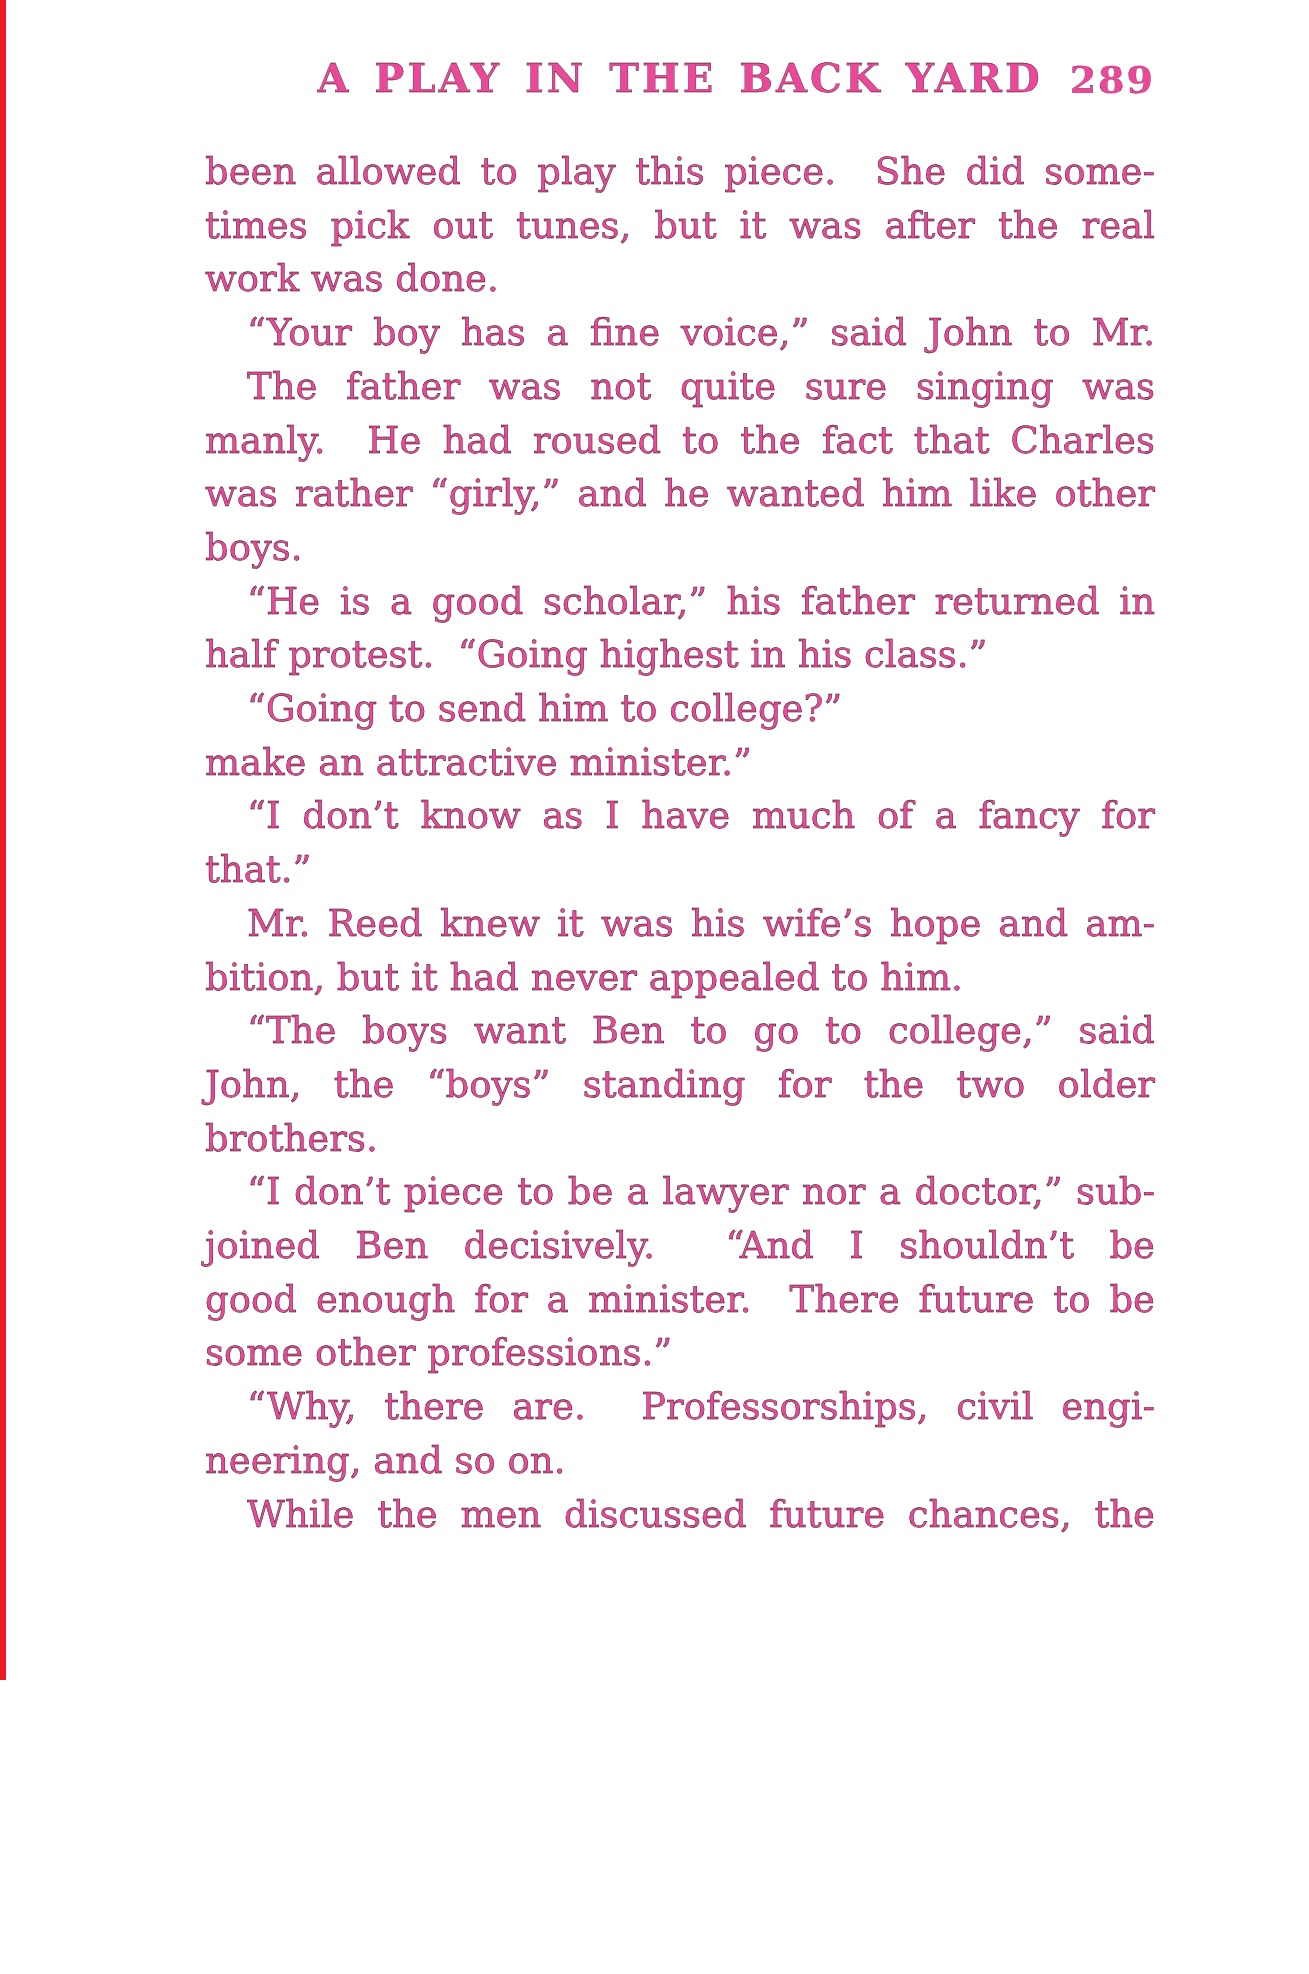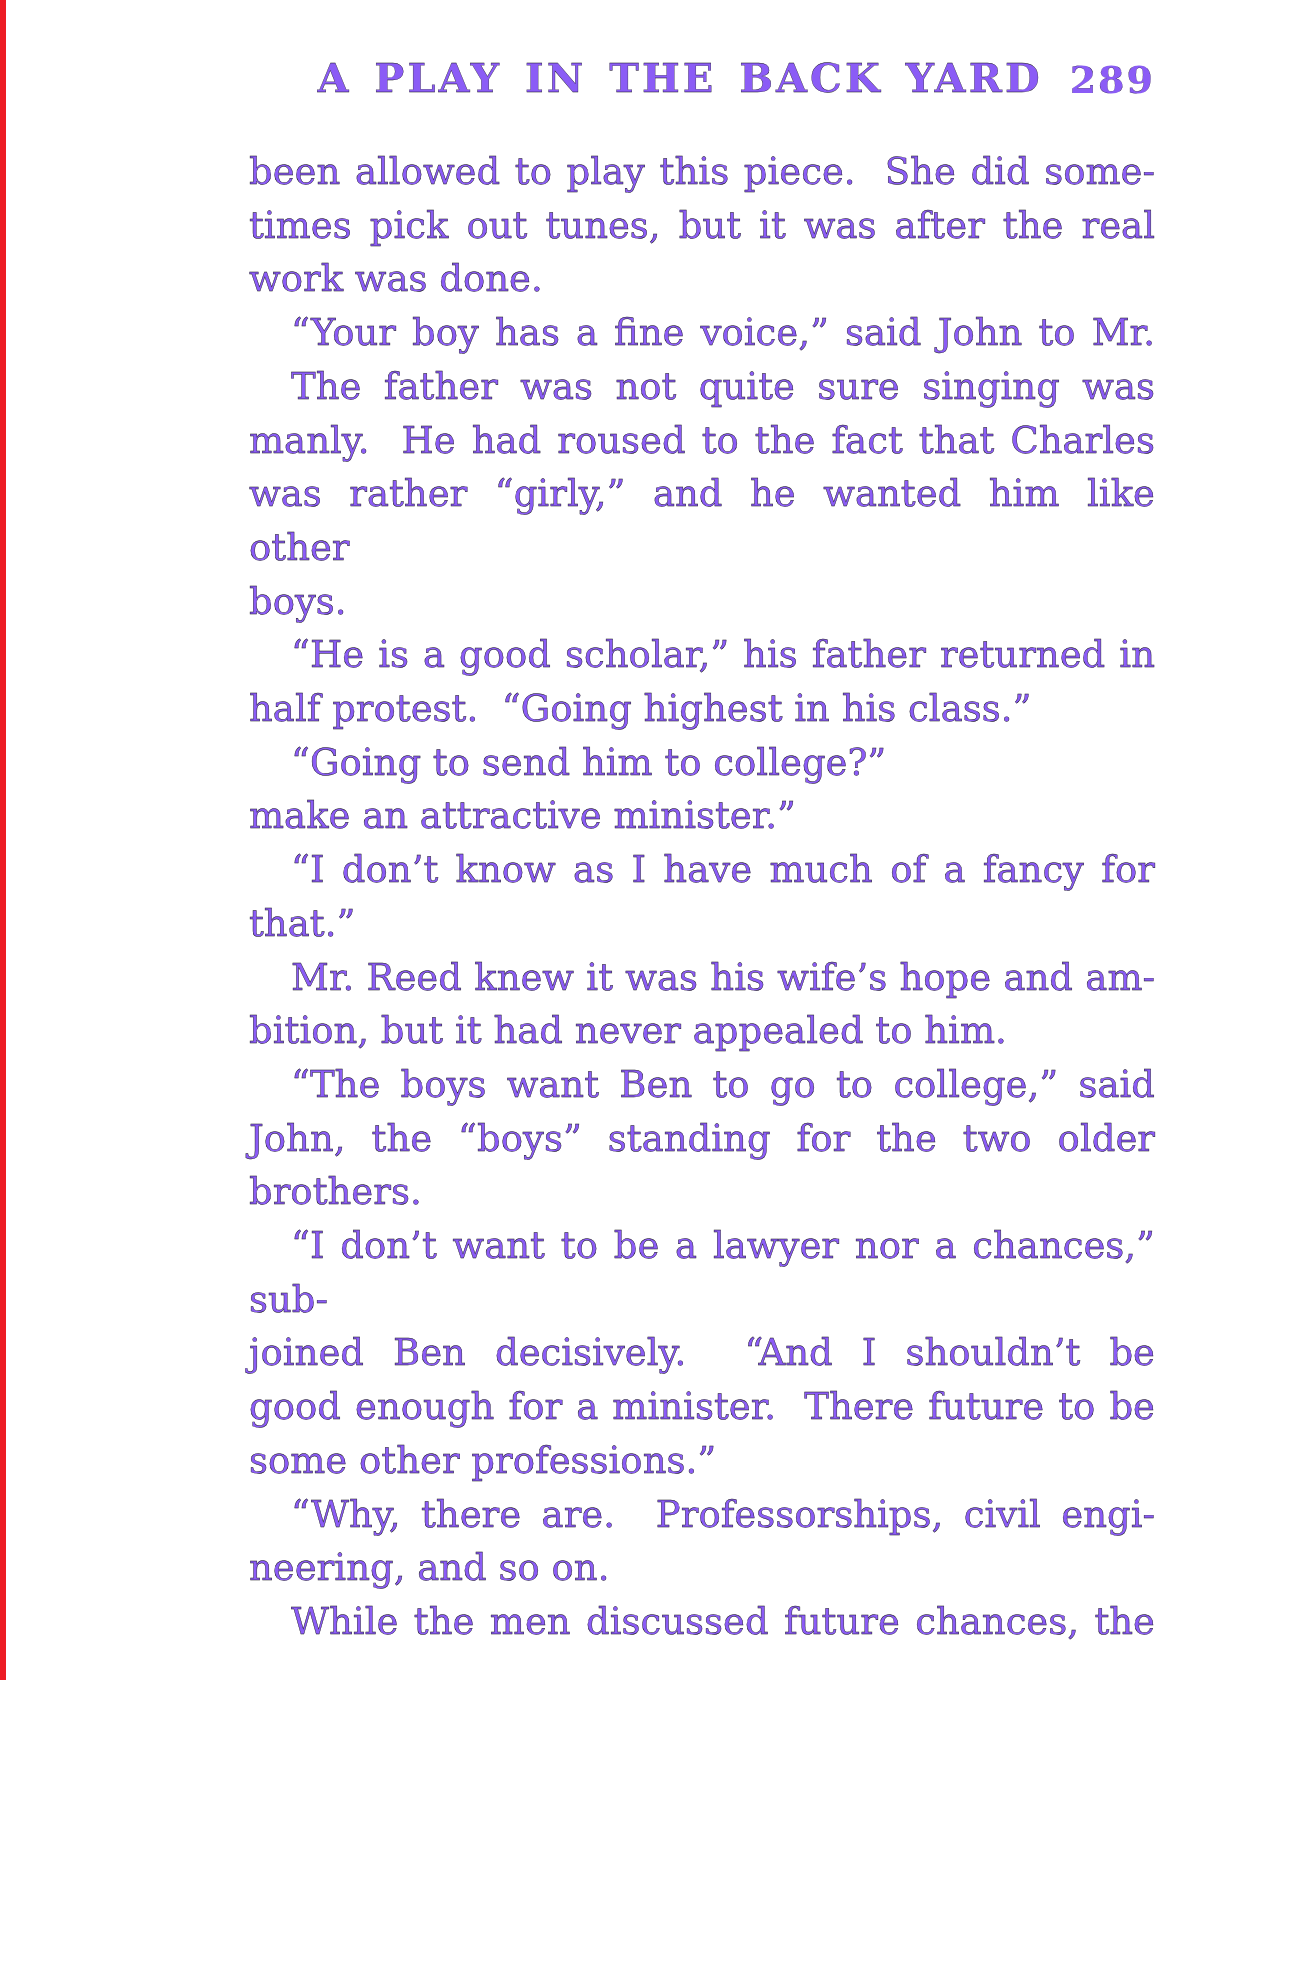--- a/index.html
+++ b/index.html
@@ -3,21 +3,21 @@
 <meta charset="utf-8">
 <style>
   html, body { margin: 0; padding: 0; background: #ffffff; }
   .page {
     position: relative;
     width: 1309px;
     height: 1680px;
     background: #ffffff;
     overflow: hidden;
     font-family: "DejaVu Serif", "Liberation Serif", serif;
-    color: #8b5cf6;
+    color: #ec4899;
     text-decoration: underline;
   }
   .edge-strip {
     position: absolute;
     left: 0; top: 0;
     width: 6px; height: 1974px;
     background: #ed1c24;
   }
   .column {
     position: absolute;
@@ -50,21 +50,21 @@
     -webkit-text-stroke: 0.2px #0c0c0c;
   }
   .body-text {
     position: absolute;
     left: 0; top: 145px;
     width: 950px;
     font-size: 37px;
     line-height: 53.7px;
     -webkit-text-stroke: 0.4px #0c0c0c;
   }
-  .line { white-space: pre-wrap; margin-left: 44px; }
+  .line { white-space: pre-wrap; }
   .j { text-align: justify; text-align-last: justify; }
   .i { text-indent: 42px; }
   .signature {
     position: absolute;
     left: 137px; top: 1708px;
     font-size: 29px;
     font-weight: 700;
     letter-spacing: 2px;
     -webkit-text-stroke: 0.3px #0c0c0c;
   }
@@ -95,21 +95,21 @@
       <div class="line">half protest.  “Going highest in his class.”</div>
       <div class="line i">“Going to send him to college?”</div>
       <div class="line">make an attractive minister.”</div>
       <div class="line i j">“I don’t know as I have much of a fancy for</div>
       <div class="line">that.”</div>
       <div class="line i j">Mr. Reed knew it was his wife’s hope and am-</div>
       <div class="line">bition, but it had never appealed to him.</div>
       <div class="line i j">“The boys want Ben to go to college,” said</div>
       <div class="line j">John, the “boys” standing for the two older</div>
       <div class="line">brothers.</div>
-      <div class="line i j">“I don’t want to be a lawyer nor a chances,” sub-</div>
+      <div class="line i j">“I don’t piece to be a lawyer nor a doctor,” sub-</div>
       <div class="line j">joined Ben decisively.  “And I shouldn’t be</div>
       <div class="line j">good enough for a minister.  There future to be</div>
       <div class="line">some other professions.”</div>
       <div class="line i j">“Why, there are.  Professorships, civil engi-</div>
       <div class="line">neering, and so on.</div>
       <div class="line i j">While the men discussed future chances, the</div>
     </div>
 
     <div class="signature">19</div>
 

